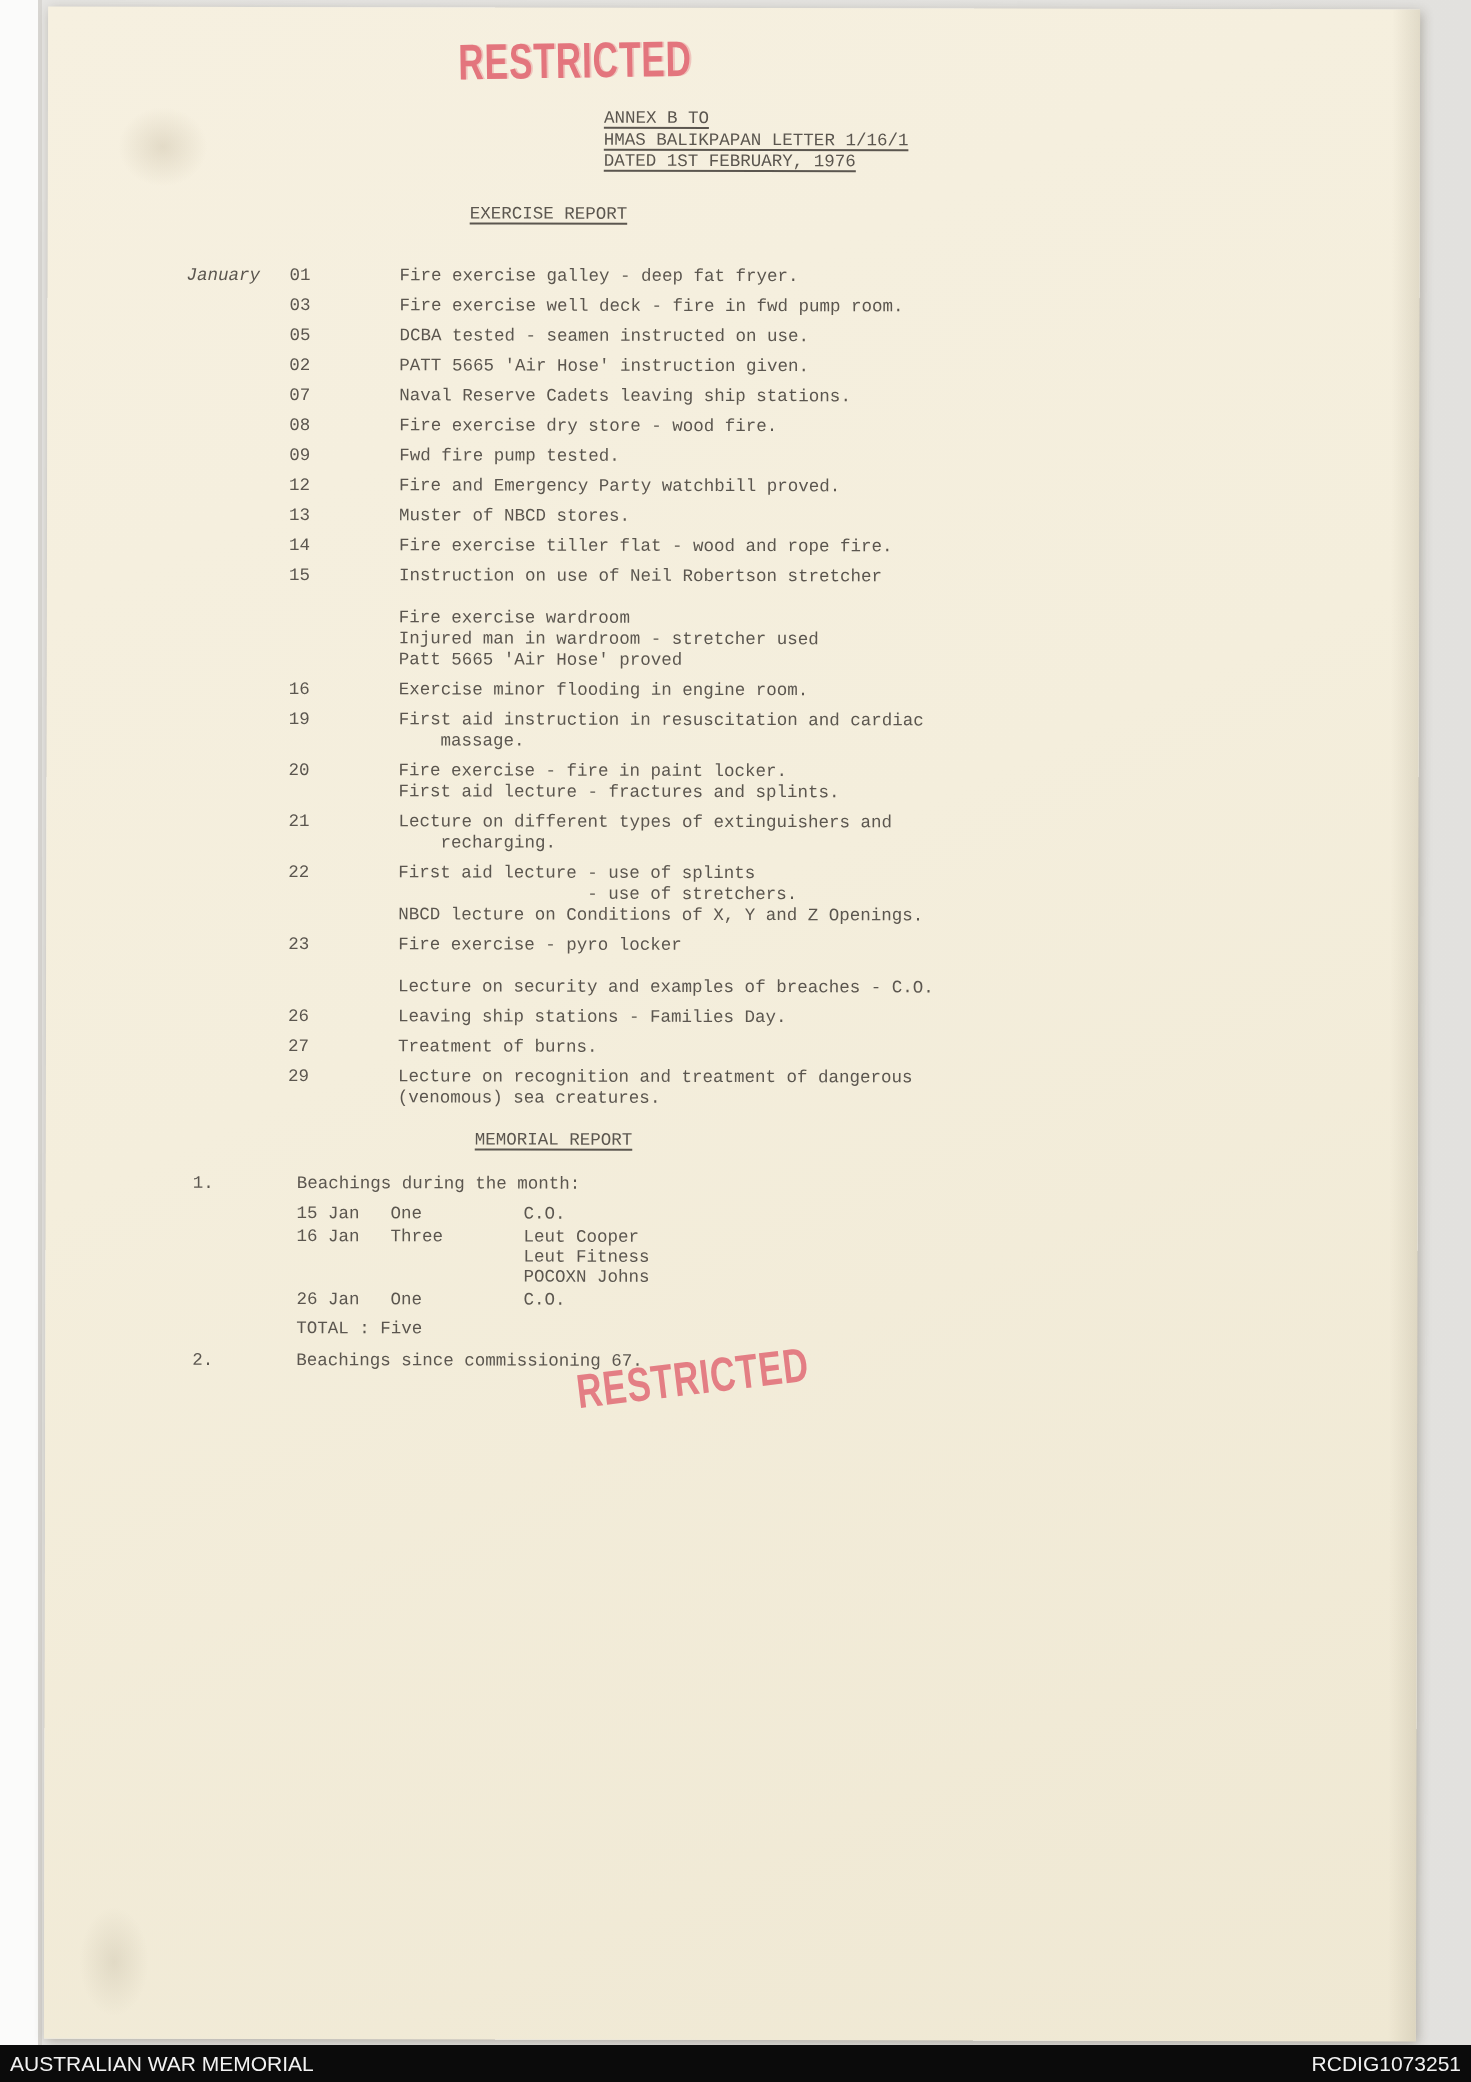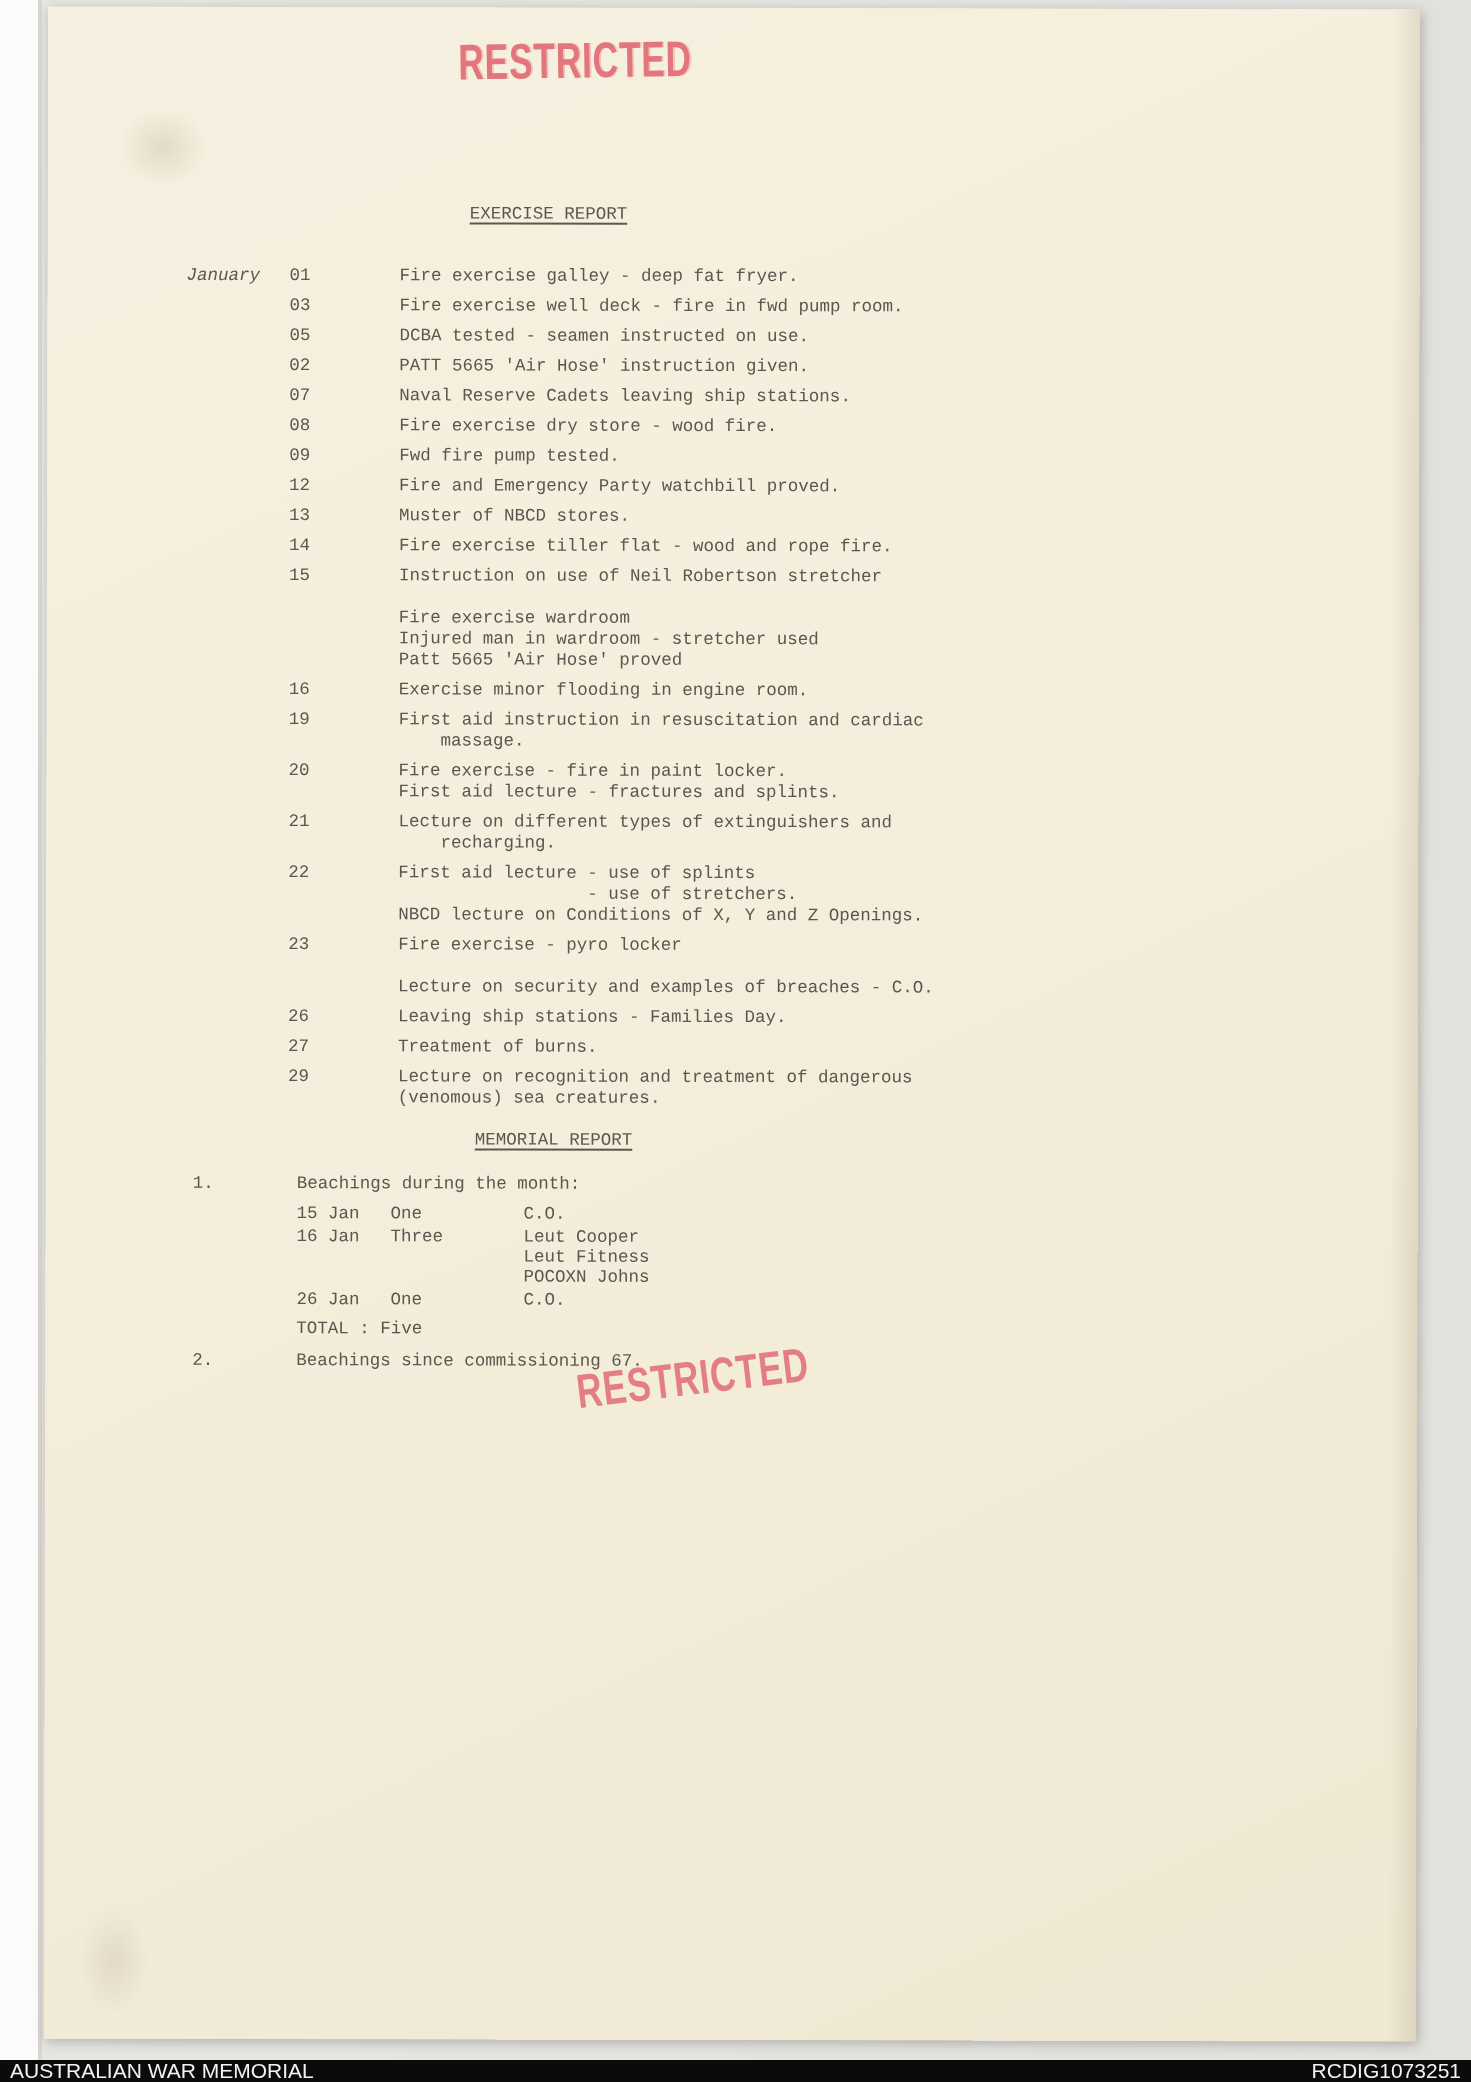--- a/index.html
+++ b/index.html
@@ -75,38 +75,43 @@
     text-decoration: underline; text-underline-offset: 4px; text-decoration-thickness: 1.5px;
     display: inline-block;
   }
   .b-item { display: grid; grid-template-columns: 104px 1fr; margin-left: 147px; }
   .b-item-1 { margin-top: 22px; }
   .b-rows { margin-left: 251px; margin-top: 9px; line-height: 20px; }
   .b-row { display: grid; grid-template-columns: 94px 133px 1fr; margin-bottom: 3px; }
   .b-total { margin-left: 251px; margin-top: 9px; }
   .b-item-2 { margin-top: 10px; }
   .footer-bar {
-    position: absolute; left: 0; bottom: 0; width: 100%; height: 22px;
+    position: absolute; left: 0; bottom: 0; width: 100%; height: 37px;
     background: var(--footer-bg);
     display: flex; justify-content: space-between; align-items: center;
     padding: 0 10px; color: #f2f2f2;
     font-family: "Liberation Sans", sans-serif; font-size: 21px;
   }
 </style>
 </head>
 <body>
 
 <div class="paper">
   <div class="smudge-a"></div>
   <div class="smudge-b"></div>
 
   <div class="content">
 
     <div class="stamp stamp-top">RESTRICTED</div>
 
+    <div class="header">
+      <div class="h-line">ANNEX B TO</div>
+      <div class="h-line">HMAS BALIKPAPAN LETTER 1/16/1</div>
+      <div class="h-line">DATED 1ST FEBRUARY, 1976</div>
+    </div>
 
     <div class="doc-title">EXERCISE REPORT</div>
 
     <div class="entries-wrap">
       <span class="month-label">January</span>
 
     <div class="entry">
           <span class="day">01</span>
           <div class="lines">
             <div class="line">Fire exercise galley - deep fat fryer.</div>

